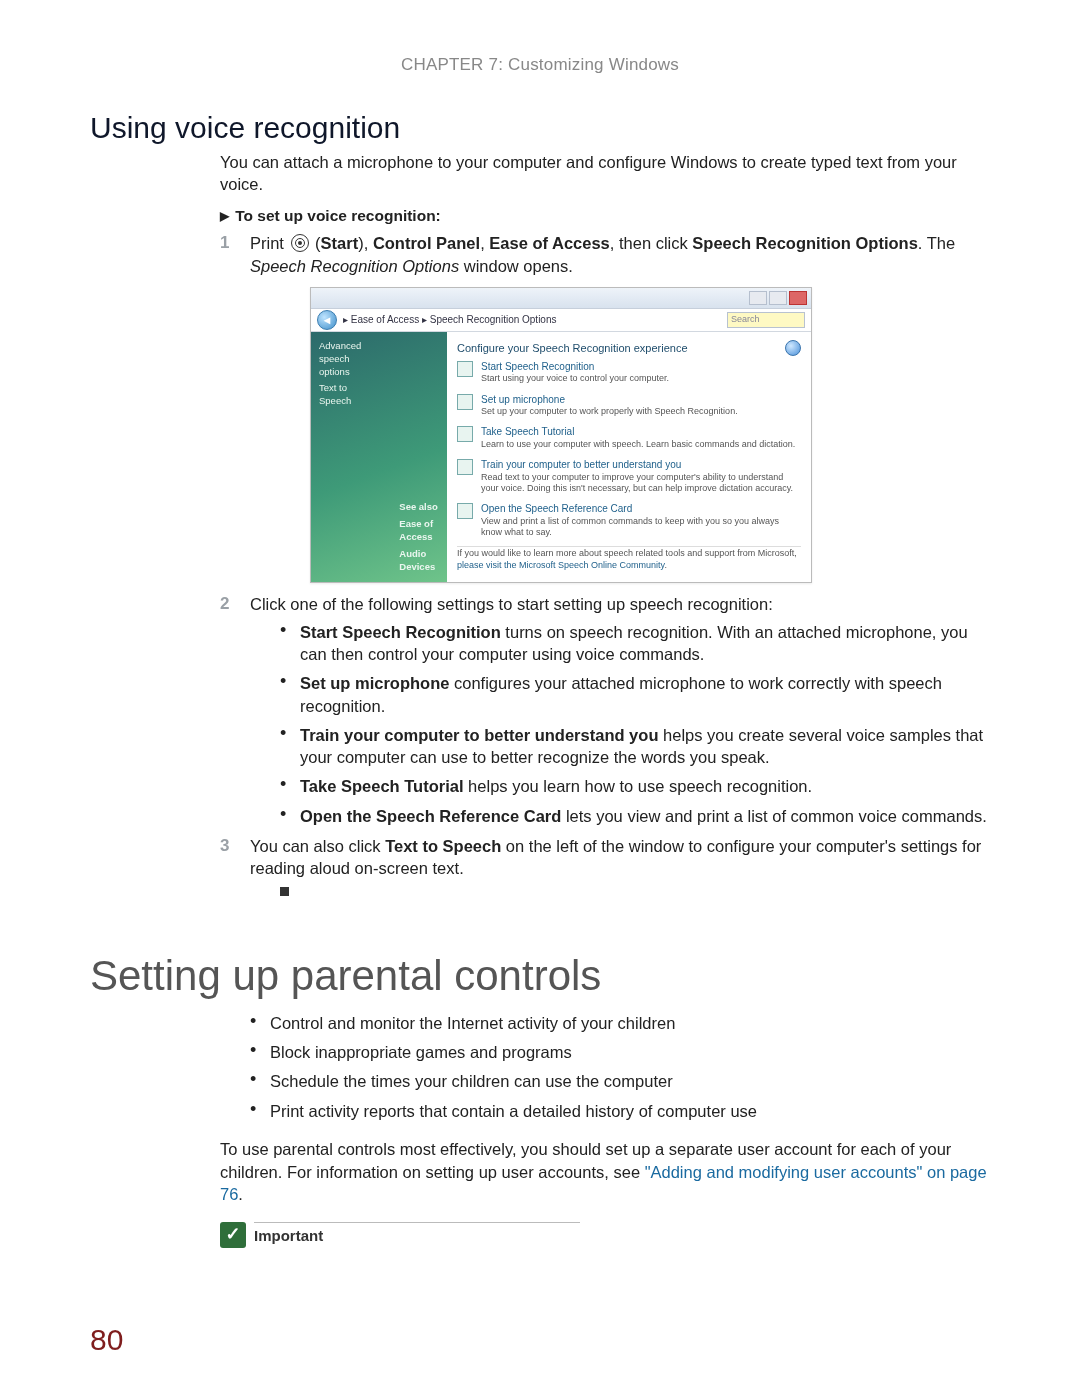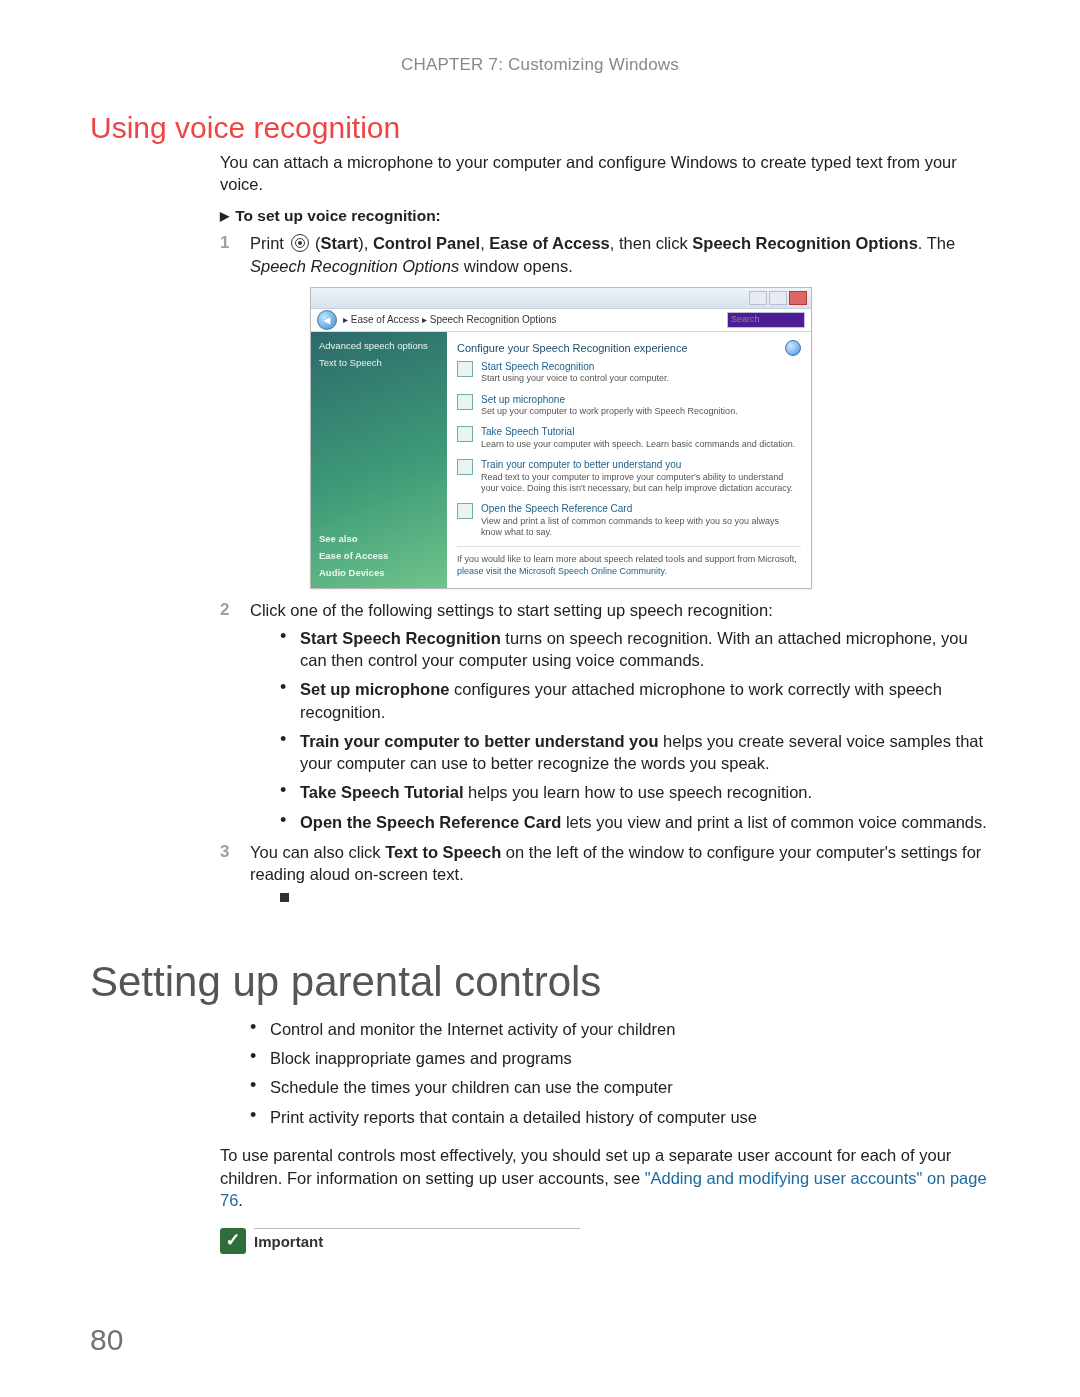--- a/index.html
+++ b/index.html
@@ -20,21 +20,21 @@
   .chapter {
     text-align: center;
     font-size: 17px;
     color: #888;
     letter-spacing: .2px;
     margin-bottom: 36px;
   }
   h2.section {
     font-size: 30px;
     font-weight: 400;
-    color: #ef4444;
+    color: #0f172a;
     margin: 14px 0 6px 0;
   }
   h1.major {
     font-size: 42px;
     font-weight: 400;
     color: #555;
     margin: 50px 0 12px 0;
   }
   .body-block {
     margin-left: 130px;
@@ -155,21 +155,21 @@
     align-items: center;
     justify-content: center;
     font-size: 18px;
     font-weight: 700;
   }
   .page-number {
     position: absolute;
     left: 90px;
     bottom: 40px;
     font-size: 30px;
-    color: #737373;
+    color: #7f1d1d;
   }
   
   .screenshot {
     margin: 10px 0 10px 60px;
     width: 500px;
     border: 1px solid #bbb;
     font-size: 10px;
     background: #fff;
     box-shadow: 0 1px 2px rgba(0,0,0,.08);
   }
@@ -201,31 +201,31 @@
   .ss-nav .back {
     width: 18px; height: 18px; border-radius: 50%;
     background: radial-gradient(circle at 35% 35%, #bfe4ff, #3d8ec9);
     border: 1px solid #3b7db0;
     display:flex;align-items:center;justify-content:center;color:#fff;font-size:11px;
   }
   .ss-nav .crumb { flex:1; }
   .ss-nav .search {
     width: 70px; height: 14px;
     border: 1px solid #b8c2d0;
-    background:#4c1d95;
+    background:#fef9c3;
     font-size:9px; color:#889; padding:0 3px;
   }
   .ss-body { display:flex; min-height: 230px; }
   .ss-side {
     width: 120px;
     background: linear-gradient(160deg,#2c6a6b 0%, #3e9a78 55%, #6fc48a 100%);
     color: #eaf6ef;
     padding: 8px 8px;
     font-size: 9.5px;
-    display:flex; flex-direction:column; gap:18px;justify-content:space-between;
+    display:flex; flex-direction:row; gap:18px;justify-content:space-between;
   }
   .ss-side .grp { display:flex; flex-direction:column; gap:4px; }
   .ss-side .see { margin-top:auto;font-weight:bold; }
   .ss-main {
     flex:1;
     padding: 8px 10px 10px 10px;
     color:#333;
   }
   .ss-main .hdr {
     color:#1e4c6b;
@@ -241,21 +241,21 @@
   .ss-item { display:flex; gap:8px; margin-bottom:8px; }
   .ss-item .ico {
     width:14px;height:14px;flex:none;margin-top:1px;
     border:1px solid #7aa;
     background:#e8f4f0;
   }
   .ss-item .ttl { color:#1e5f8a; font-size:10px; }
   .ss-item .desc { color:#555; font-size:9px; line-height:1.25; }
   .ss-foot {
     border-top:1px solid #ddd;
-    margin-top:6px; padding-top:6px;
+    margin-top:6px; 
     font-size:9px; color:#555;
   }
   .ss-foot .lnk { color:#1e5f8a; }
   b { font-weight:700; }
   em.i { font-style: italic; }
 </style>
 </head>
 <body>
 
 <div class="page">

